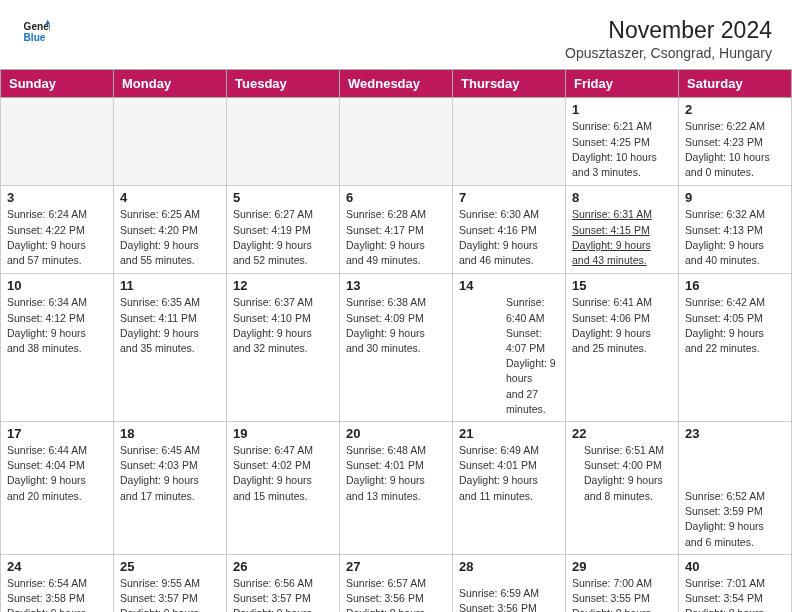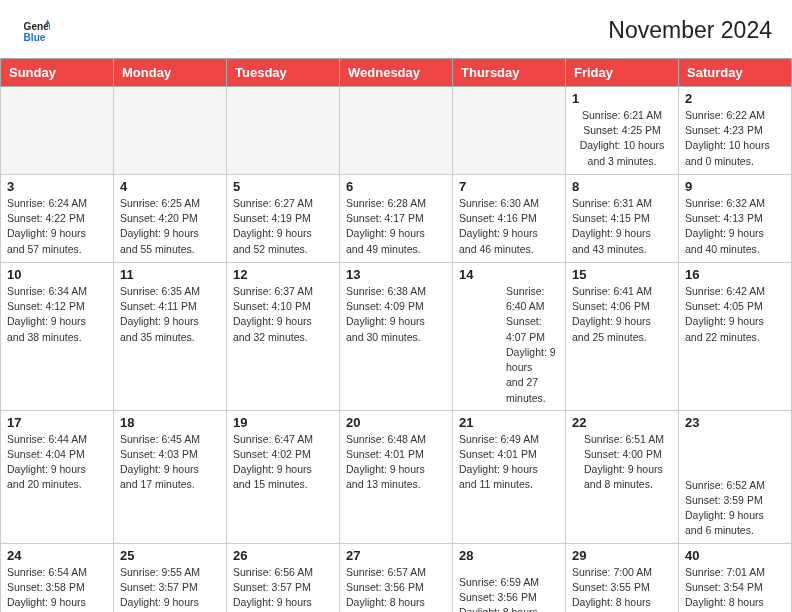--- a/index.html
+++ b/index.html
@@ -38,21 +38,21 @@
       font-size: 14px;
       color: #444;
       margin-top: 2px;
     }
     .calendar {
       width: 100%;
       border-collapse: collapse;
       margin: 0 0 0 0;
     }
     .calendar th {
-      background: #ef4444;
+      background: #be185d;
       color: #fff;
       font-size: 13px;
       font-weight: bold;
       text-align: left;
       padding: 6px 8px;
       border: 1px solid #aaa;
     }
     .calendar td {
       vertical-align: top;
       width: calc(100%/7);
@@ -90,20 +90,21 @@
     <div>
       <svg class="logo-icon" viewBox="0 0 36 36">
         <text x="2" y="16" font-size="13" font-weight="bold" fill="#222" font-family="Arial">General</text>
         <text x="2" y="30" font-size="13" font-weight="bold" fill="#1a73c8" font-family="Arial">Blue</text>
         <polygon points="30,8 36,8 33,2" fill="#1a73c8"></polygon>
       </svg>
     </div>
   </div>
   <div class="title-block">
     <div class="month-title">November 2024</div>
+    <div class="location">Opusztaszer, Csongrad, Hungary</div>
   </div>
 </div>
 
 <table class="calendar">
   <thead>
     <tr id="header-row">
         <th>Sunday</th>
         <th>Monday</th>
         <th>Tuesday</th>
         <th>Wednesday</th>
@@ -114,21 +115,21 @@
   </thead>
   <tbody id="calendar-body">
       <tr class="week-row">
         <td class="empty"></td>
         <td class="empty"></td>
         <td class="empty"></td>
         <td class="empty"></td>
         <td class="empty"></td>
         <td>
           <span class="day-num">1</span>
-          <div class="day-detail" style="white-space: pre-line; text-align: center;">Sunrise: 6:21 AM
+          <div class="day-detail" style="white-space: pre-line;">Sunrise: 6:21 AM
 Sunset: 4:25 PM
 Daylight: 10 hours
 and 3 minutes.</div>
         </td>
         <td>
           <span class="day-num">2</span>
           <div class="day-detail" style="white-space: pre-line;">Sunrise: 6:22 AM
 Sunset: 4:23 PM
 Daylight: 10 hours
 and 0 minutes.</div>
@@ -165,21 +166,21 @@
         </td>
         <td>
           <span class="day-num">7</span>
           <div class="day-detail" style="white-space: pre-line;">Sunrise: 6:30 AM
 Sunset: 4:16 PM
 Daylight: 9 hours
 and 46 minutes.</div>
         </td>
         <td>
           <span class="day-num">8</span>
-          <div class="day-detail" style="white-space: pre-line;">Sunrise: 6:31 AM
+          <div class="day-detail" style="white-space: pre-line; text-decoration: underline;">Sunrise: 6:31 AM
 Sunset: 4:15 PM
 Daylight: 9 hours
 and 43 minutes.</div>
         </td>
         <td>
           <span class="day-num">9</span>
           <div class="day-detail" style="white-space: pre-line;">Sunrise: 6:32 AM
 Sunset: 4:13 PM
 Daylight: 9 hours
 and 40 minutes.</div>

